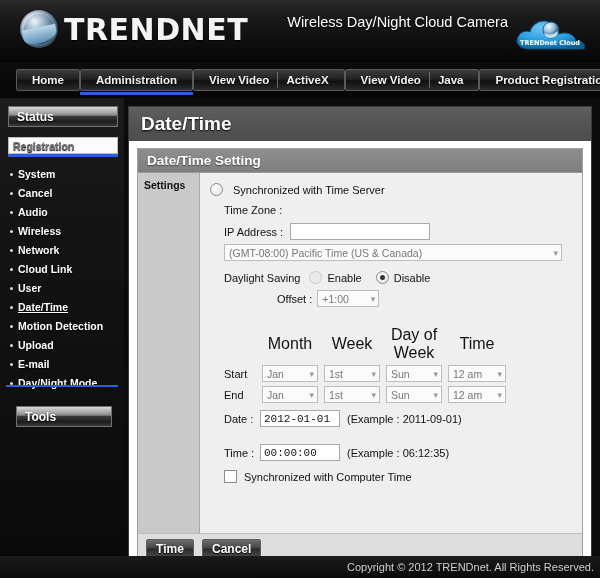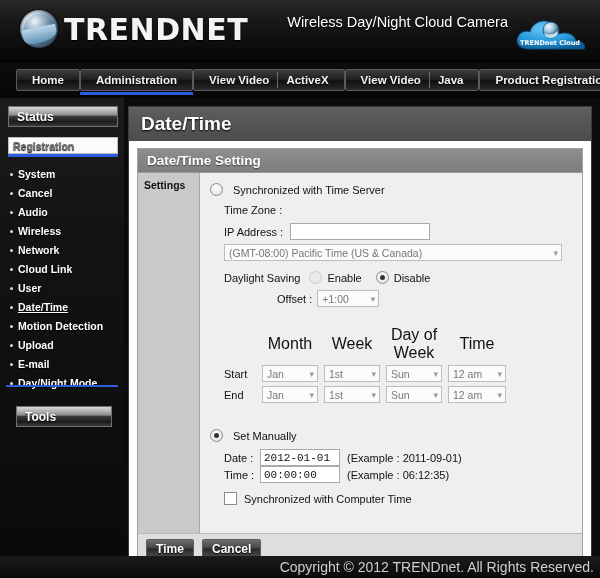--- a/index.html
+++ b/index.html
@@ -227,21 +227,21 @@
   #btnbar {
     border-top: 1px solid #bbb;
     padding: 5px 0 6px 8px;
     display: flex; gap: 8px; background: #dedede;
   }
 
   
   #footer {
     position: absolute; left: 0; bottom: 0; width: 600px; height: 22px;
     background: linear-gradient(to bottom, #1b1b1b, #0a0a0a);
-    color: #cfcfcf; font-size: 14px;
+    color: #cfcfcf; font-size: 11px;
     display: flex; align-items: center; justify-content: flex-end;
     padding-right: 6px;
   }
 </style>
 </head>
 <body>
 
 <div id="page">
 
   <div id="header">
@@ -414,32 +414,28 @@
               <span class="sel" style="width:56px; margin-left:6px;">
                 <span>Sun</span>
                 <span class="arw">▾</span>
                 </span>
               <span class="sel" style="width:58px; margin-left:6px;">
                 <span>12 am</span>
                 <span class="arw">▾</span>
                 </span>
             </div>
 
-            <div class="row" style="margin:26px 0 0 0;">
-              <span class="radio on"></span>
-              <span class="lbl" style="margin-left:10px;">Set Manually</span>
-            </div>
 
             <div class="row" style="margin:7px 0 0 14px;">
               <span class="lbl" style="width:36px;">Date  :</span>
               <input class="txtin" style="width: 80px;" type="text" value="2012-01-01">
               <span class="lbl" style="margin-left:7px;">(Example : 2011-09-01)</span>
             </div>
 
-            <div class="row" style="margin:0 0 0 14px;">
+            <div class="row" style="margin:17px 0 0 14px;">
               <span class="lbl" style="width:36px;">Time :</span>
               <input class="txtin" style="width: 80px;" type="text" value="00:00:00">
               <span class="lbl" style="margin-left:7px;">(Example : 06:12:35)</span>
             </div>
 
             <div class="row" style="margin:9px 0 0 14px;">
               <span class="chk"></span>
               <span class="lbl" style="margin-left:7px;">Synchronized with Computer Time</span>
             </div>
 

